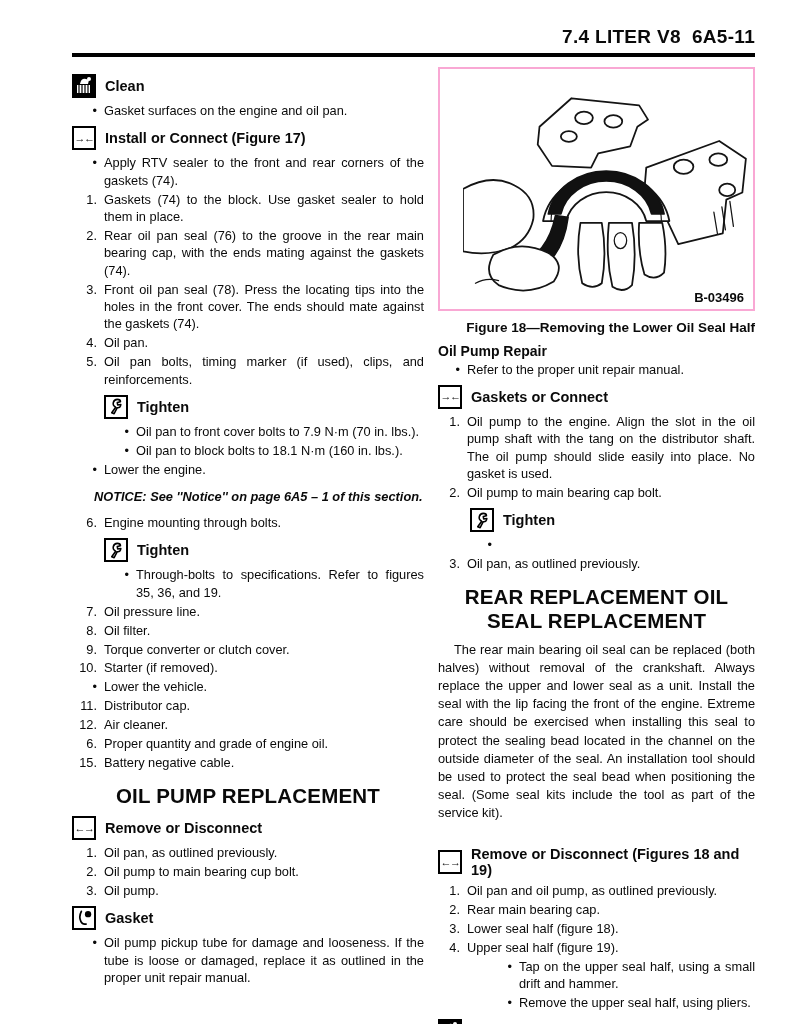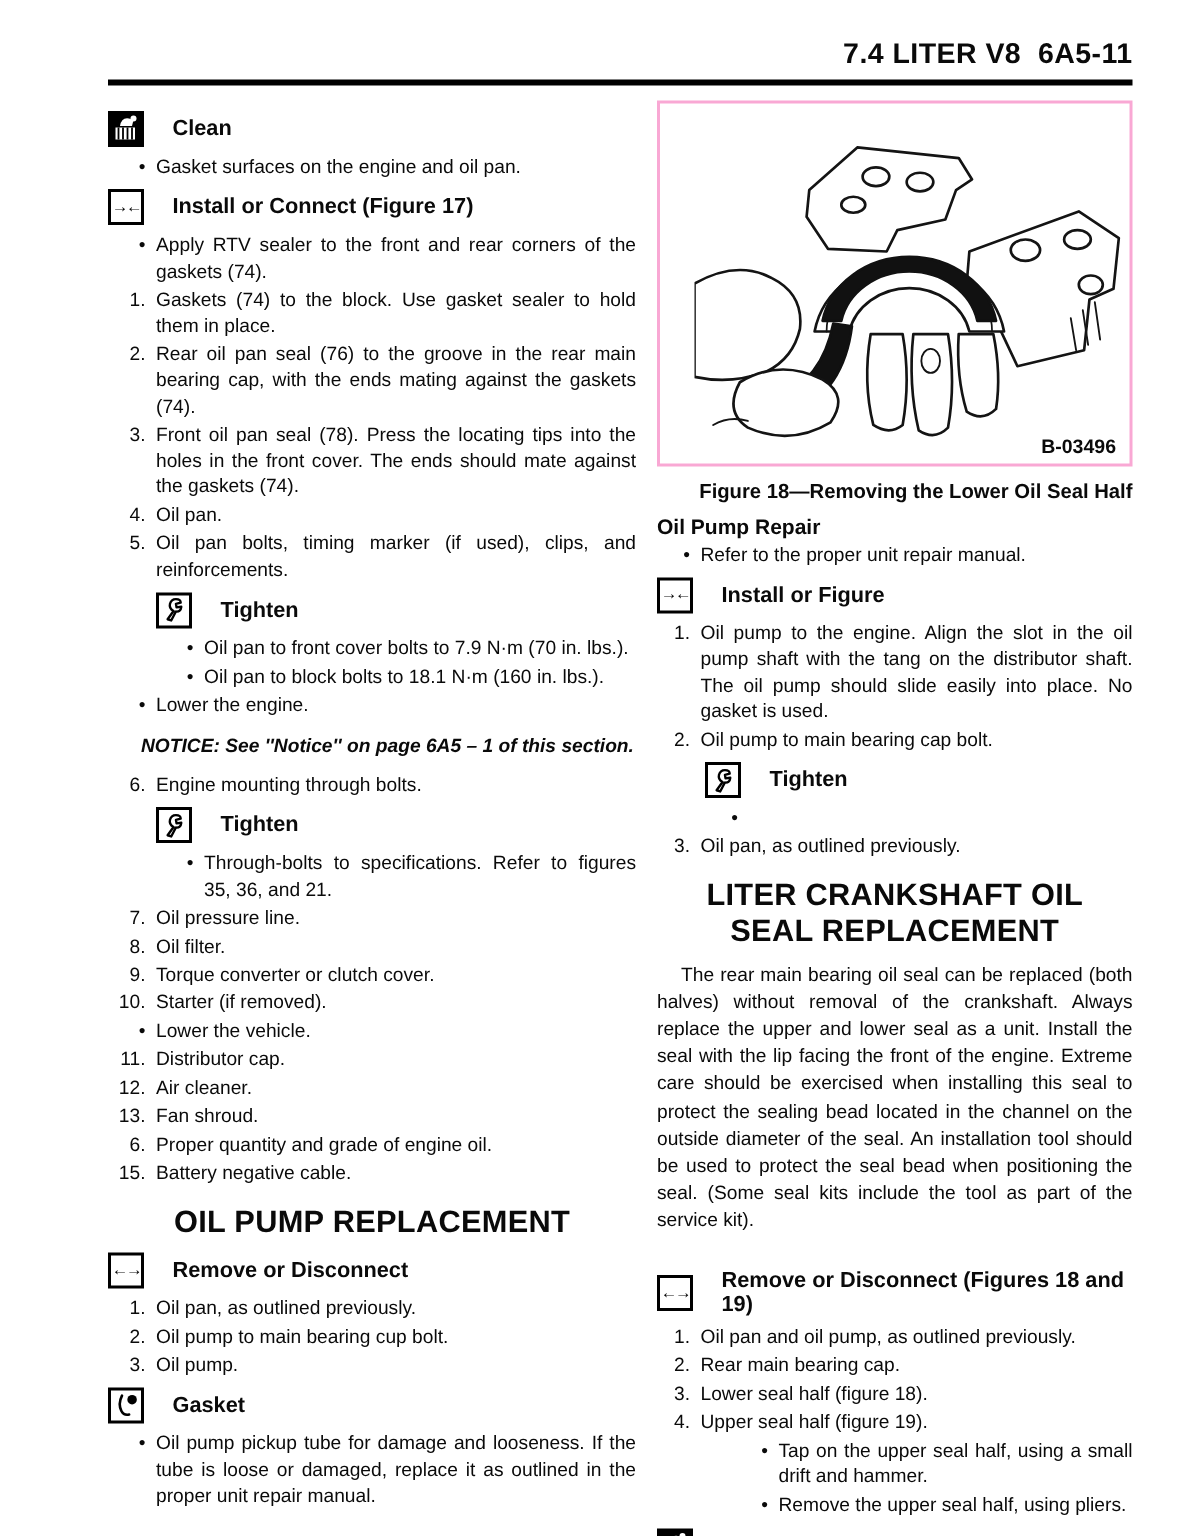--- a/index.html
+++ b/index.html
@@ -8,21 +8,21 @@
     height:1024px; background:#ffffff; color:#0a0a0a; overflow:hidden;
     font-family:"Liberation Sans", sans-serif;
   }
   .page { padding:26px 36px 0 72px; }
   .hdr { text-align:right; font-weight:bold; font-size:19px; white-space:pre; letter-spacing:.3px; }
   .rule { border-top:4px solid #000; margin-top:5px; margin-bottom:10px; }
   .cols { display:flex; gap:14px; }
   .col-l { width:352px; }
   .col-r { width:317px; }
 
-  .sec { display:flex; align-items:center; gap:19px; margin:7px 0 4px 0; }
+  .sec { display:flex; align-items:center; gap:9px; margin:7px 0 4px 0; }
   .sec .lbl { font-weight:bold; font-size:14.5px; }
   .icon { width:24px; height:24px; flex:none; display:flex; align-items:center; justify-content:center; }
   .icon.boxed { border:2.5px solid #000; background:#fff; font-weight:bold; font-size:11px; letter-spacing:-1.5px; line-height:1; }
   .icon.filled { background:#000; }
   .ind1 { margin-left:32px; }
 
   .li { display:flex; font-size:12.8px; line-height:1.36; margin:1.5px 0; }
   .li .m { width:25px; text-align:right; margin-right:7px; flex:none; }
   .li .t { flex:1; text-align:justify; }
   .li.nest { margin-left:32px; }
@@ -129,21 +129,21 @@
       <div class="sec ind1">
         <span class="icon boxed">
           <svg viewBox="0 0 24 24" width="19" height="19">
             <path d="M6 20 L11 13 Q7 11 8 7 Q9 3 13 3 Q17 3 17 6 L13 7 L13.5 10 L17.5 9.5 Q17 14 13 13.5 L9 21 Z" fill="none" stroke="#000" stroke-width="2" stroke-linejoin="round"></path>
           </svg>
         </span>
         <span class="lbl">Tighten</span>
       </div>
       <div class="li nest">
         <span class="m">•</span>
-        <span class="t">Through-bolts to specifications. Refer to figures 35, 36, and 21.</span>
+        <span class="t">Through-bolts to specifications. Refer to figures 35, 36, and 19.</span>
       </div>
 
       <div class="li">
         <span class="m">7.</span>
         <span class="t">Oil pressure line.</span>
       </div>
       <div class="li">
         <span class="m">8.</span>
         <span class="t">Oil filter.</span>
       </div>
@@ -159,24 +159,20 @@
         <span class="m">•</span>
         <span class="t">Lower the vehicle.</span>
       </div>
       <div class="li">
         <span class="m">11.</span>
         <span class="t">Distributor cap.</span>
       </div>
       <div class="li">
         <span class="m">12.</span>
         <span class="t">Air cleaner.</span>
-      </div>
-      <div class="li">
-        <span class="m">13.</span>
-        <span class="t">Fan shroud.</span>
       </div>
       <div class="li">
         <span class="m">6.</span>
         <span class="t">Proper quantity and grade of engine oil.</span>
       </div>
       <div class="li">
         <span class="m">15.</span>
         <span class="t">Battery negative cable.</span>
       </div>
 
@@ -254,21 +250,21 @@
       <div class="figcap">Figure 18—Removing the Lower Oil Seal Half</div>
 
       <div class="subhead">Oil Pump Repair</div>
       <div class="li">
         <span class="m">•</span>
         <span class="t">Refer to the proper unit repair manual.</span>
       </div>
 
       <div class="sec">
         <span class="icon boxed">→←</span>
-        <span class="lbl">Install or Figure</span>
+        <span class="lbl">Gaskets or Connect</span>
       </div>
       <div class="li">
         <span class="m">1.</span>
         <span class="t">Oil pump to the engine. Align the slot in the oil pump shaft with the tang on the distributor shaft. The oil pump should slide easily into place. No gasket is used.</span>
       </div>
       <div class="li">
         <span class="m">2.</span>
         <span class="t">Oil pump to main bearing cap bolt.</span>
       </div>
 
@@ -282,21 +278,21 @@
       </div>
       <div class="li nest">
         <span class="m">•</span>
       </div>
       <div class="li">
         <span class="m">3.</span>
         <span class="t">Oil pan, as outlined previously.</span>
       </div>
 
       <div class="h1 two">
-        <span style="display:block">LITER CRANKSHAFT OIL</span>
+        <span style="display:block">REAR REPLACEMENT OIL</span>
         <span style="display:block">SEAL REPLACEMENT</span>
       </div>
 
       <div class="para">The rear main bearing oil seal can be replaced (both halves) without removal of the crankshaft. Always replace the upper and lower seal as a unit. Install the seal with the lip facing the front of the engine. Extreme care should be exercised when installing this seal to protect the sealing bead located in the channel on the outside diameter of the seal. An installation tool should be used to protect the seal bead when positioning the seal. (Some seal kits include the tool as part of the service kit).</div>
 
       <div class="sec">
         <span class="icon boxed">←→</span>
         <span class="lbl">Remove or Disconnect (Figures 18 and 19)</span>
       </div>
       <div class="li">

